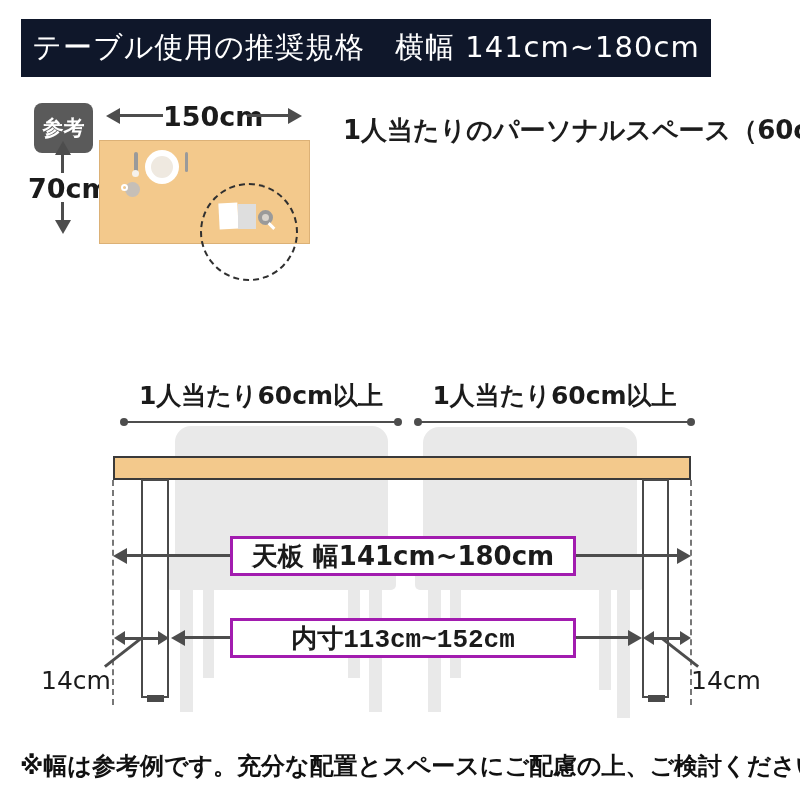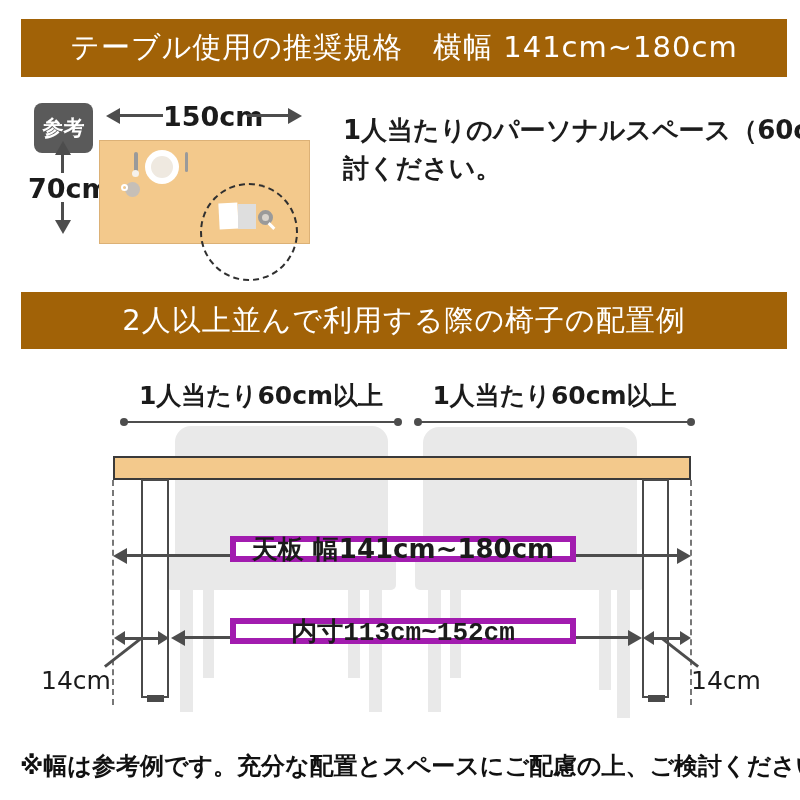--- a/index.html
+++ b/index.html
@@ -1,19 +1,19 @@
 <!DOCTYPE html>
 <html><head>
 <meta charset="utf-8">
 <style>
   html,body{margin:0;padding:0;background:#fff;}
   .page{position:relative;width:800px;height:800px;background:#ffffff;overflow:hidden;
         font-family:"DejaVu Sans","Liberation Sans",sans-serif;color:#1b1b1b;}
   .abs{position:absolute;}
-  .banner{position:absolute;left:21px;width:766px;background:#a16207;color:#ffffff;
+  .banner{position:absolute;left:21px;width:690px;background:#0f172a;color:#ffffff;
           display:flex;align-items:center;justify-content:center;font-size:29px;
           letter-spacing:1px;white-space:nowrap;}
   .banner1{top:19px;height:58px;}
   .banner2{top:292px;height:57px;}
   .badge{position:absolute;left:34px;top:103px;width:59px;height:50px;background:#5a5a5a;
          color:#fff;border-radius:8px;display:flex;align-items:center;justify-content:center;
          font-size:21px;font-weight:bold;}
   .line{position:absolute;background:#4d4d4d;}
   .tri{position:absolute;width:0;height:0;}
   .tri-left{border-top:8px solid transparent;border-bottom:8px solid transparent;border-right:14px solid #4d4d4d;}
@@ -31,21 +31,21 @@
   .para div{font-size:26px;font-weight:600;line-height:38px;color:#1c1c1c;white-space:nowrap;}
   .pplabel{position:absolute;top:379px;font-size:25px;font-weight:bold;text-align:center;white-space:nowrap;}
   .mline{position:absolute;top:421px;height:2px;background:#4d4d4d;}
   .dot{position:absolute;top:-3px;width:8px;height:8px;border-radius:50%;background:#4d4d4d;}
   .chair{position:absolute;background:#e9e9e9;}
   .vdash{position:absolute;top:480px;height:225px;width:0;border-left:2px dashed #777;}
   .ttop{position:absolute;left:113px;top:456px;width:578px;height:24px;background:#f3c98c;
         border:2px solid #3a3a3a;box-sizing:border-box;}
   .tleg{position:absolute;top:479px;height:219px;background:#ffffff;border:2px solid #4a4a4a;box-sizing:border-box;}
   .tfoot{position:absolute;top:695px;height:7px;background:#4a4a4a;}
-  .mbox{position:absolute;left:230px;width:346px;height:26px;background:#fff;border:6px solid #a21caf;
+  .mbox{position:absolute;left:230px;width:346px;height:40px;background:#fff;border:3px solid #a21caf;
         box-sizing:border-box;display:flex;align-items:center;justify-content:center;
         font-size:26px;font-weight:bold;white-space:nowrap;}
   .lbl14{position:absolute;top:666px;width:72px;font-size:25px;font-weight:normal;text-align:center;}
   .diag{position:absolute;width:46px;height:3px;background:#4d4d4d;}
   .note{position:absolute;left:20px;top:750px;width:770px;font-size:24px;font-weight:600;
         color:#111;white-space:nowrap;}
   .sixty{position:absolute;left:190px;top:248px;width:118px;text-align:center;background:#fff;
          font-size:25px;font-weight:bold;line-height:28px;}
 </style>
 </head>
@@ -82,24 +82,22 @@
   </div>
 
   <div class="dashcircle"></div>
   <div class="abs" style="left:219px;top:203px;width:19px;height:26px;background:#ffffff;transform:rotate(-3deg);"></div>
   <div class="abs" style="left:238px;top:204px;width:18px;height:25px;background:#dedede;"></div>
   <div class="abs" style="left:258px;top:210px;width:15px;height:15px;border-radius:50%;background:#d9d4cd;border:4px solid #9a9a9a;box-sizing:border-box;"></div>
   <div class="abs" style="left:270px;top:222px;width:3px;height:8px;background:#ffffff;transform:rotate(-45deg);"></div>
 
   <div class="para">
     <div>1人当たりのパーソナルスペース（60cm</div>
-    <div>討ください。</div>
   </div>
 
-  <div class="banner banner2">2人以上並んで利用する際の椅子の配置例</div>
 
   <div class="pplabel" style="left:122px;width:278px;">1人当たり60cm以上</div>
   <div class="pplabel" style="left:416px;width:277px;">1人当たり60cm以上</div>
 
   <div class="mline" style="left:122px;width:278px;">
     <div class="dot" style="left:-2px;"></div>
     <div class="dot" style="right:-2px;"></div>
   </div>
   <div class="mline" style="left:416px;width:277px;">
     <div class="dot" style="left:-2px;"></div>

